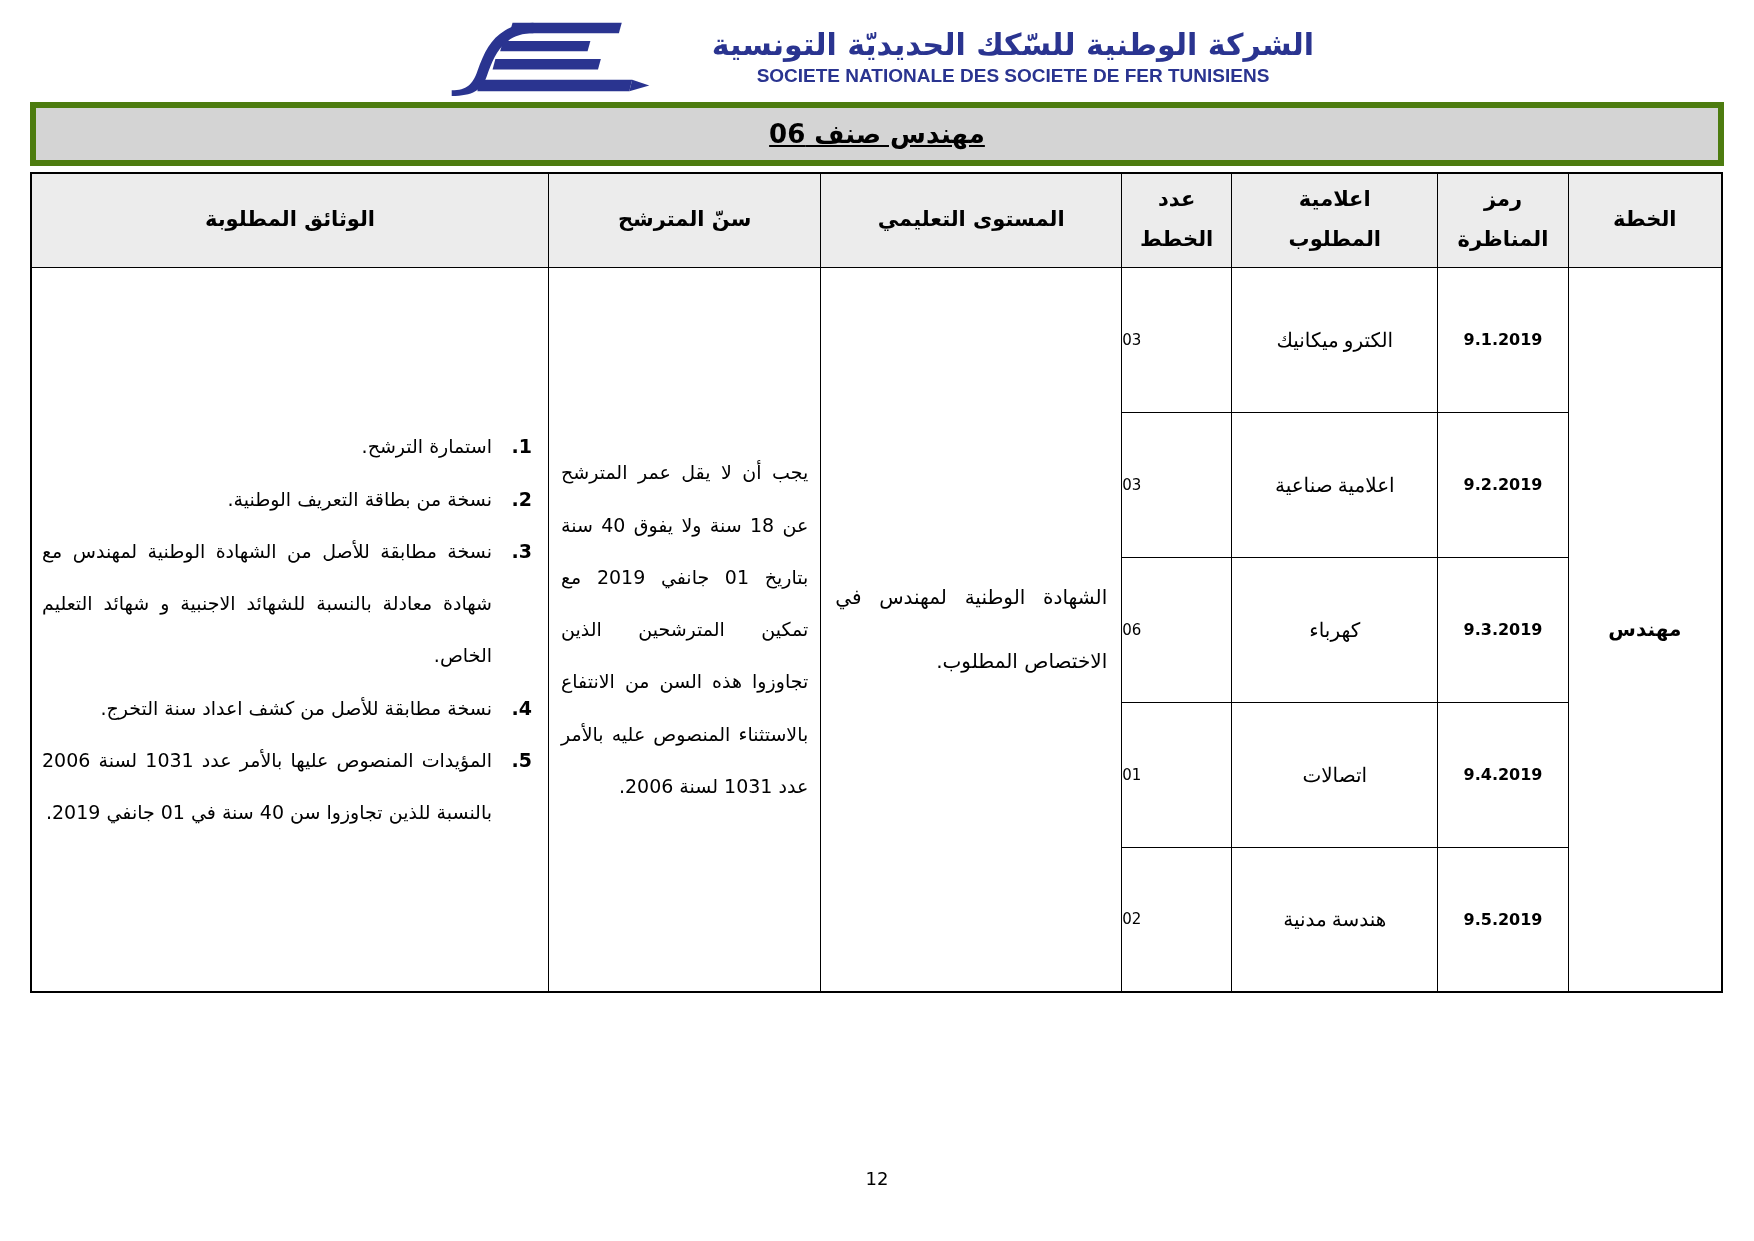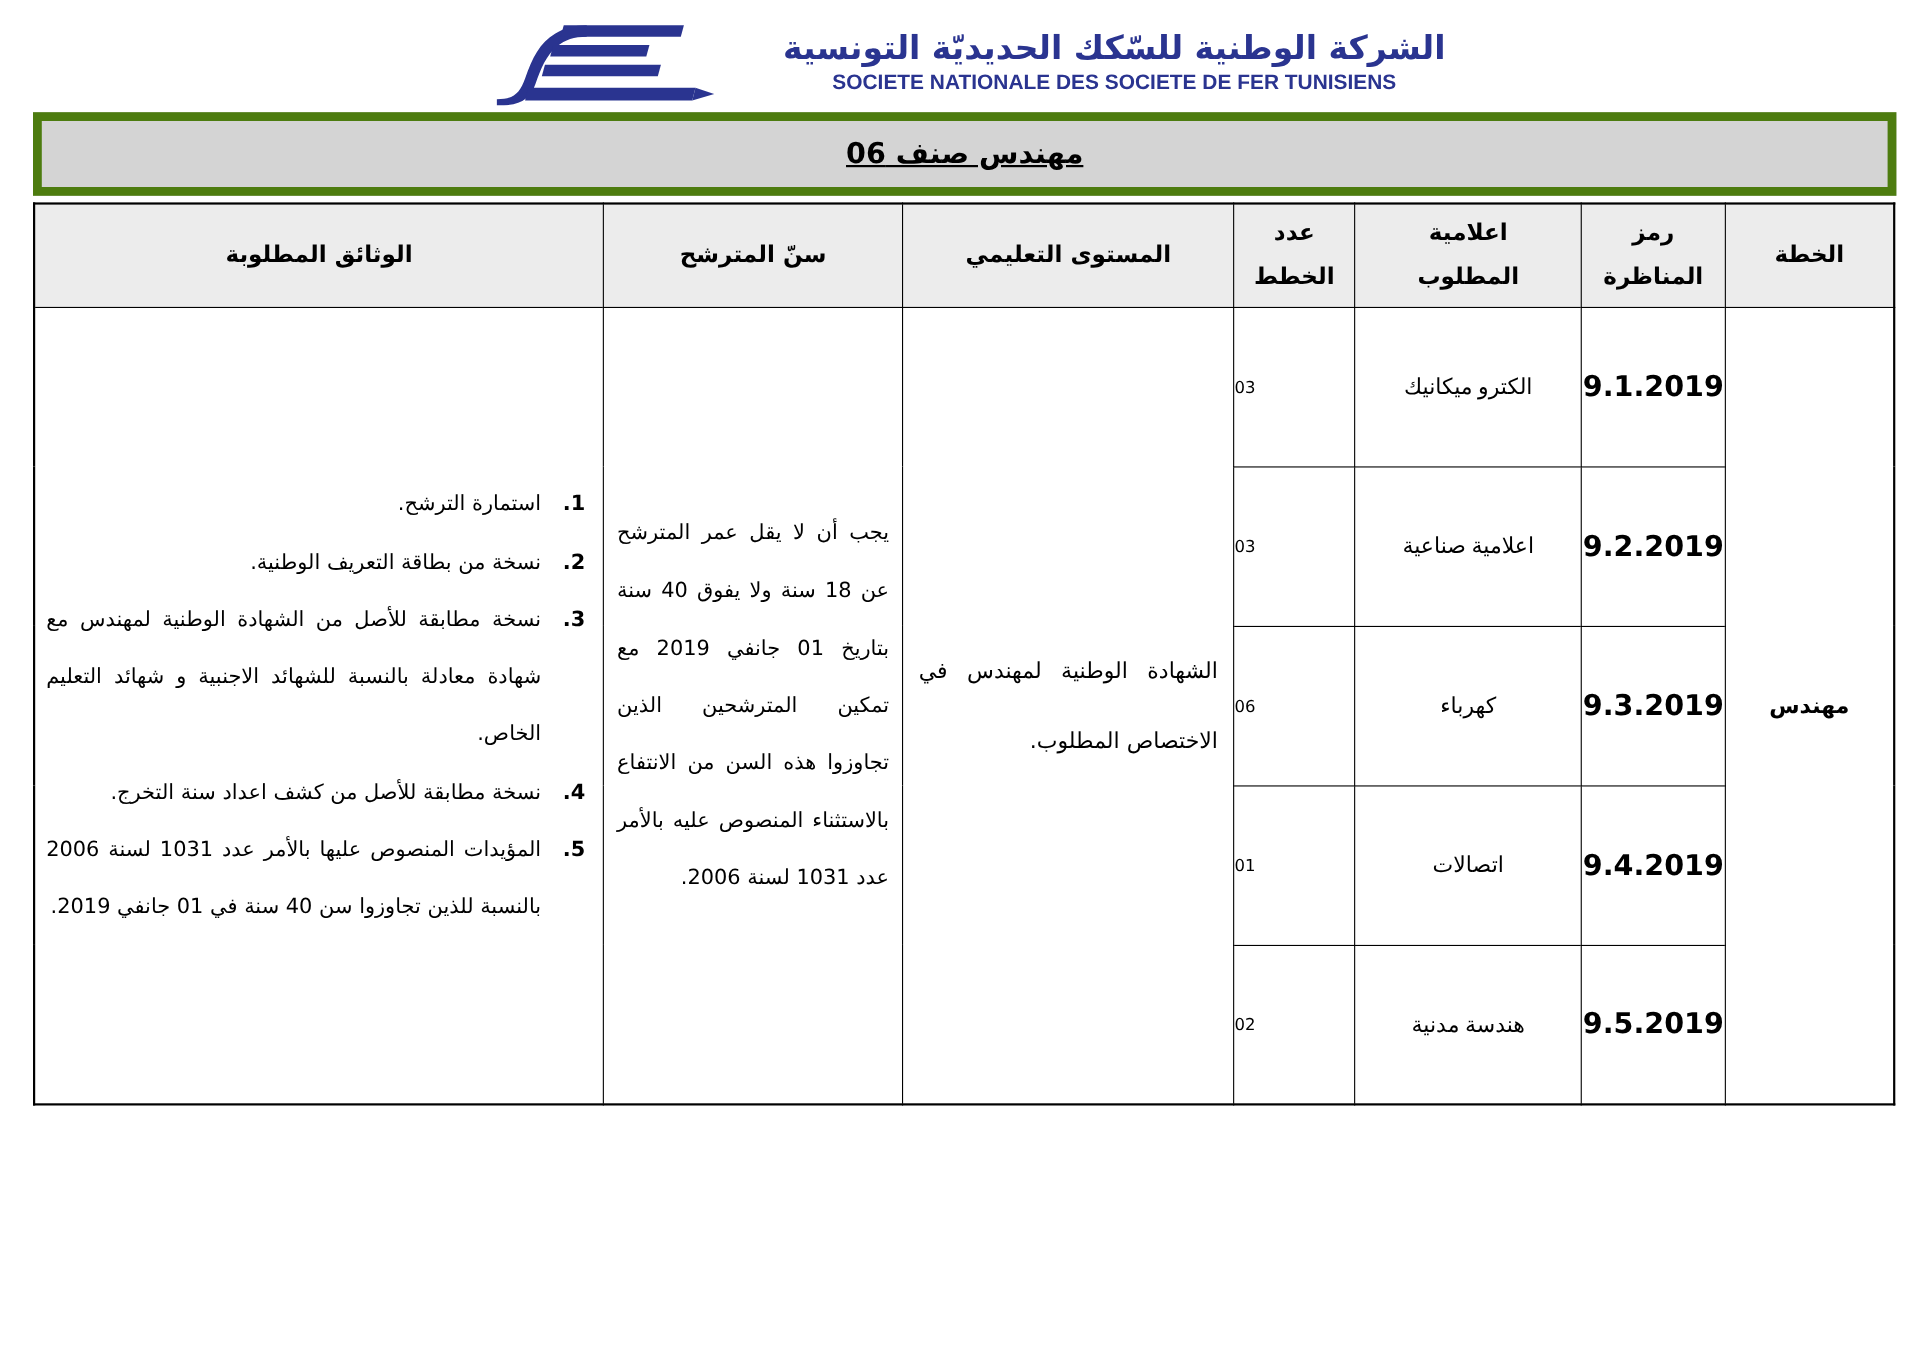--- a/index.html
+++ b/index.html
@@ -34,23 +34,23 @@
     font-weight: 700;
     font-size: 19px;
     letter-spacing: 0px;
     line-height: 1.4;
     direction: ltr;
     font-family: "Liberation Sans", sans-serif;
   }
   
   .title-bar {
     margin: 0 30px 6px 30px;
-    height: 76px;
+    height: 64px;
     background: #d4d4d4;
-    border: 8px solid #4d7c0f;
+    border: 6px solid #4d7c0f;
     display: flex;
     align-items: center;
     justify-content: center;
   }
   .title-text {
     font-weight: 700;
     font-size: 26px;
     text-decoration: underline;
     direction: rtl;
     color: #000;
@@ -72,21 +72,21 @@
     height: 94px;
     background: #ececec;
     font-weight: 700;
     font-size: 21px;
     text-align: center;
     white-space: pre-line;
     line-height: 1.9;
   }
   .jobs-table tbody tr { height: 145px; }
   .plan-cell  { font-weight: 700; font-size: 20px; text-align: center; }
-  .code-cell  { font-weight: 700; font-size: 26px; text-align: center; font-family: "DejaVu Sans", sans-serif; }
+  .code-cell  { font-weight: 700; font-size: 16px; text-align: center; font-family: "DejaVu Sans", sans-serif; }
   .spec-cell  { font-size: 20px; text-align: center; font-family: Liberation Serif, serif; }
   .count-cell { font-size: 15px; text-align: left; }
   .edu-cell {
     font-size: 20px;
     text-align: justify;
     padding: 0 14px;
     line-height: 3.2;
   }
   .age-cell {
     font-size: 19px;
@@ -213,14 +213,15 @@
         <td class="count-cell">01</td>
       </tr>
       <tr>
         <td class="code-cell">9.5.2019</td>
         <td class="spec-cell">هندسة مدنية</td>
         <td class="count-cell">02</td>
       </tr>
     </tbody>
   </table>
 
+  <div class="page-number">12</div>
 
 </div>
 
 </body></html>

